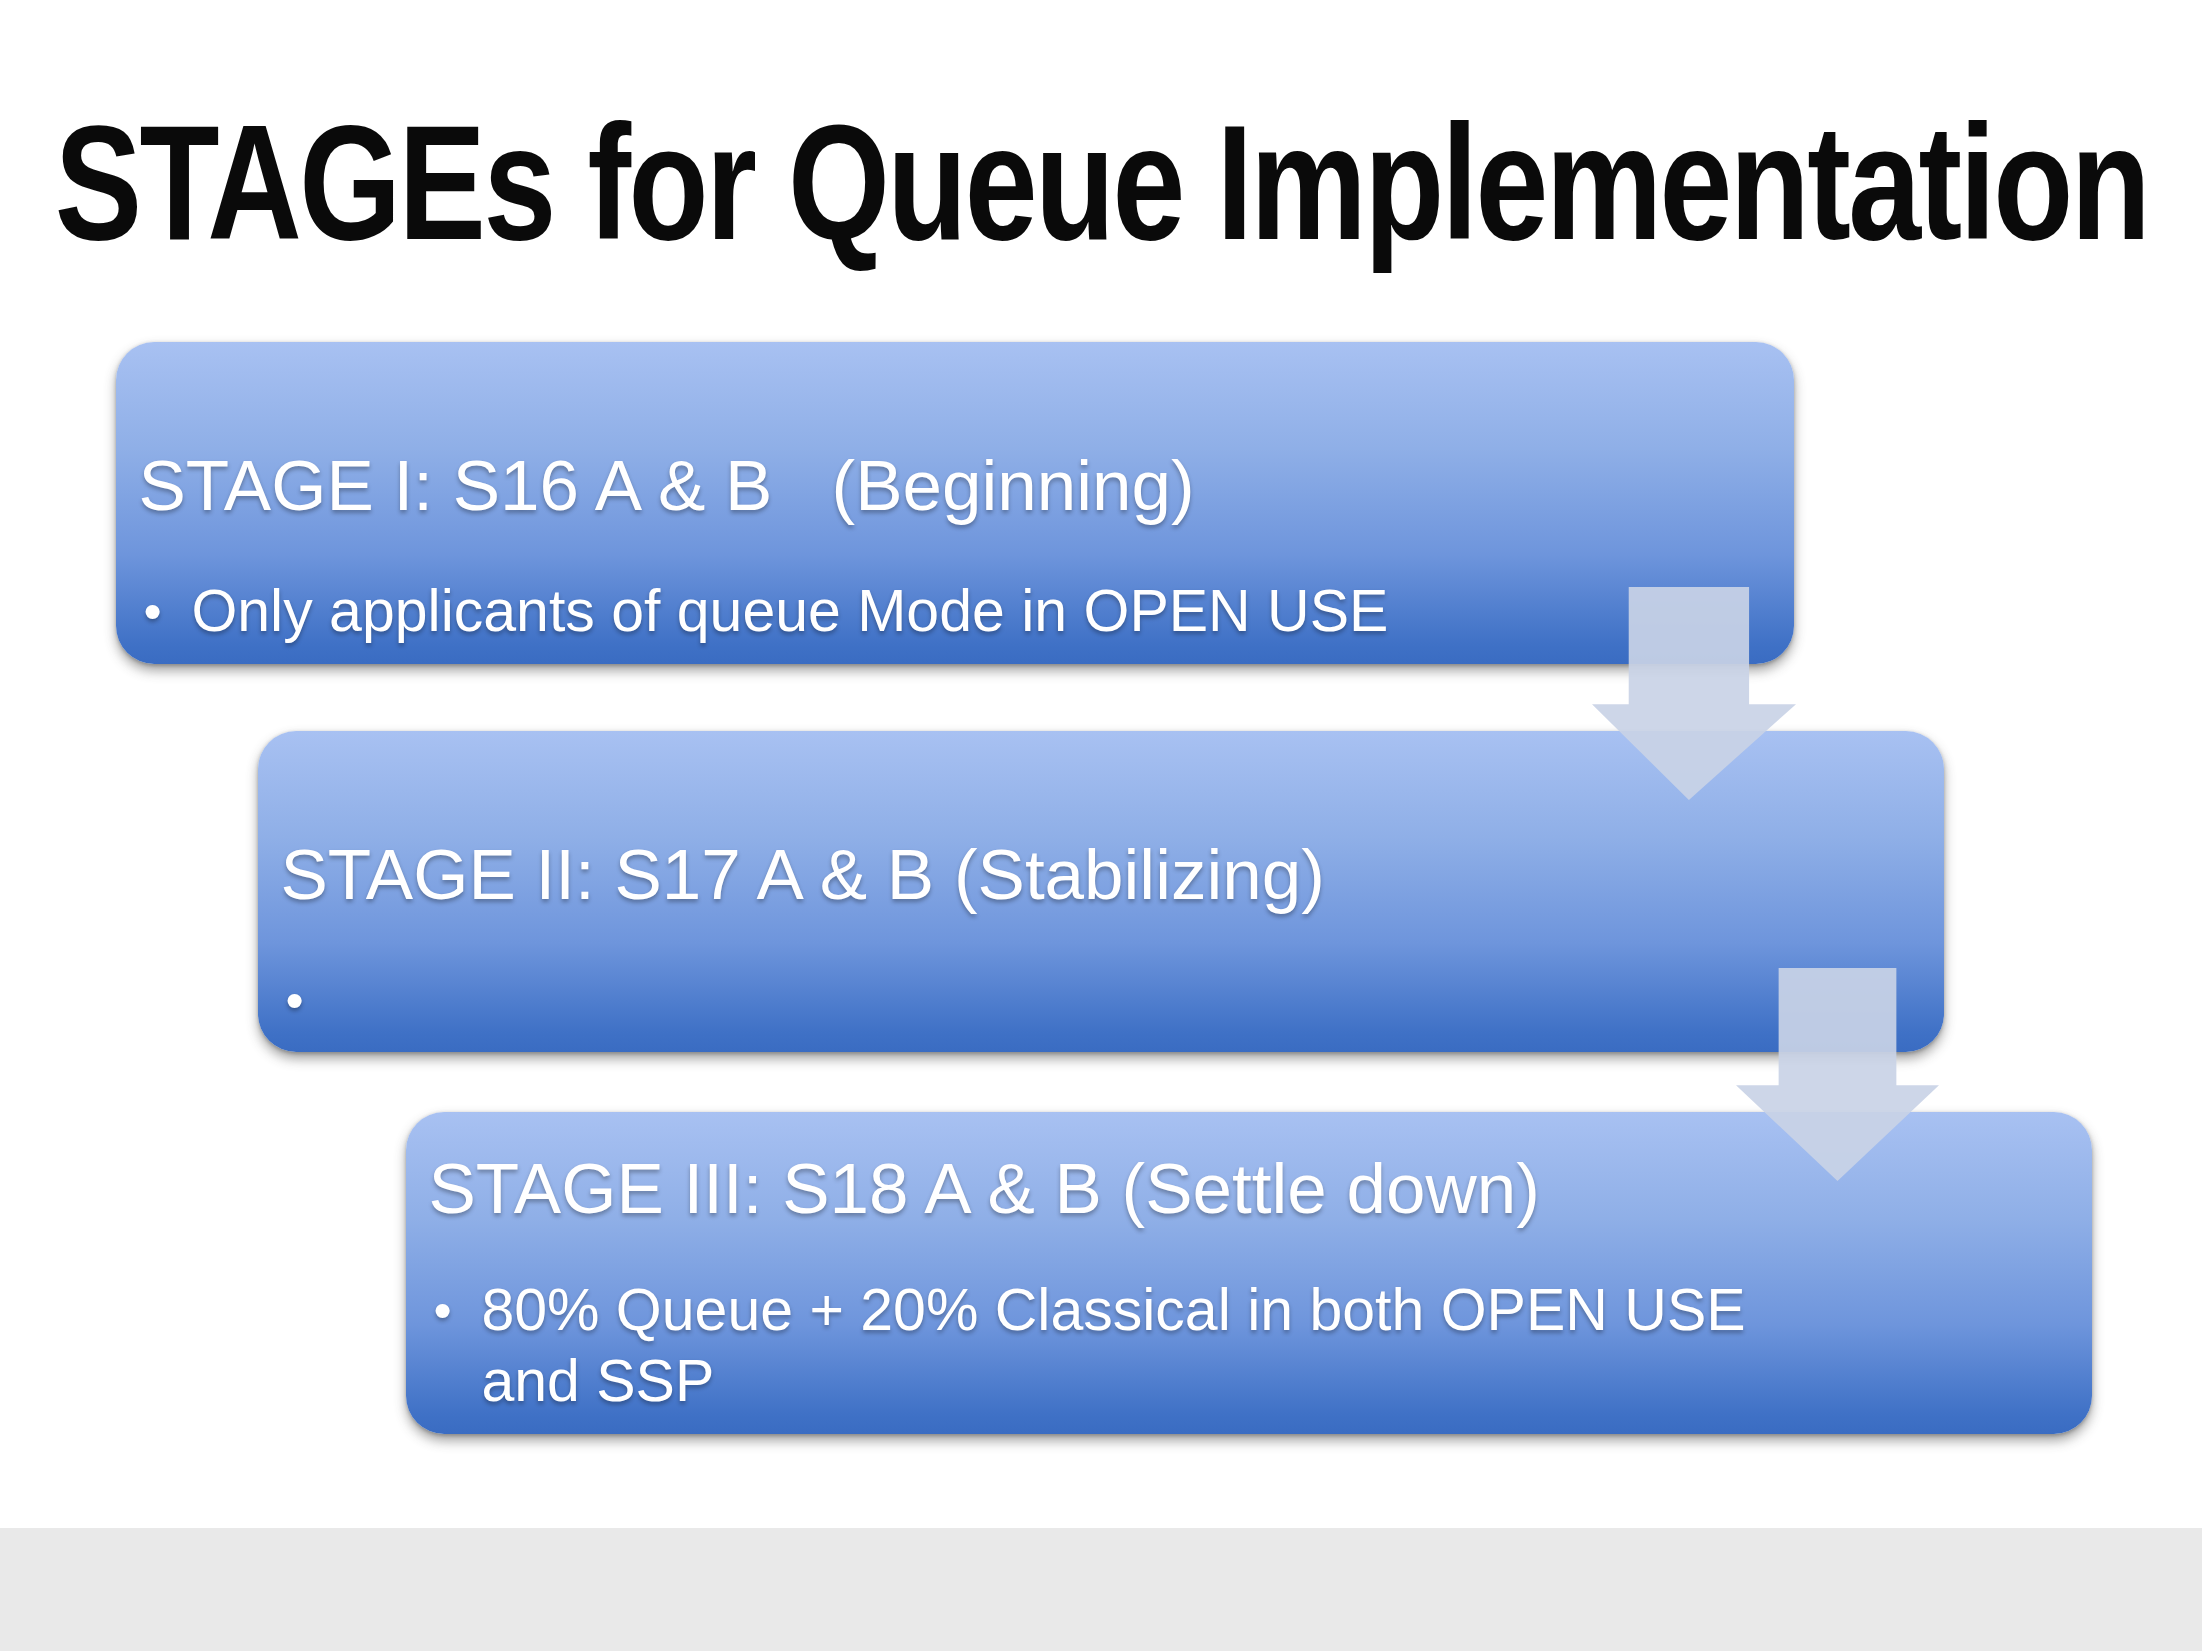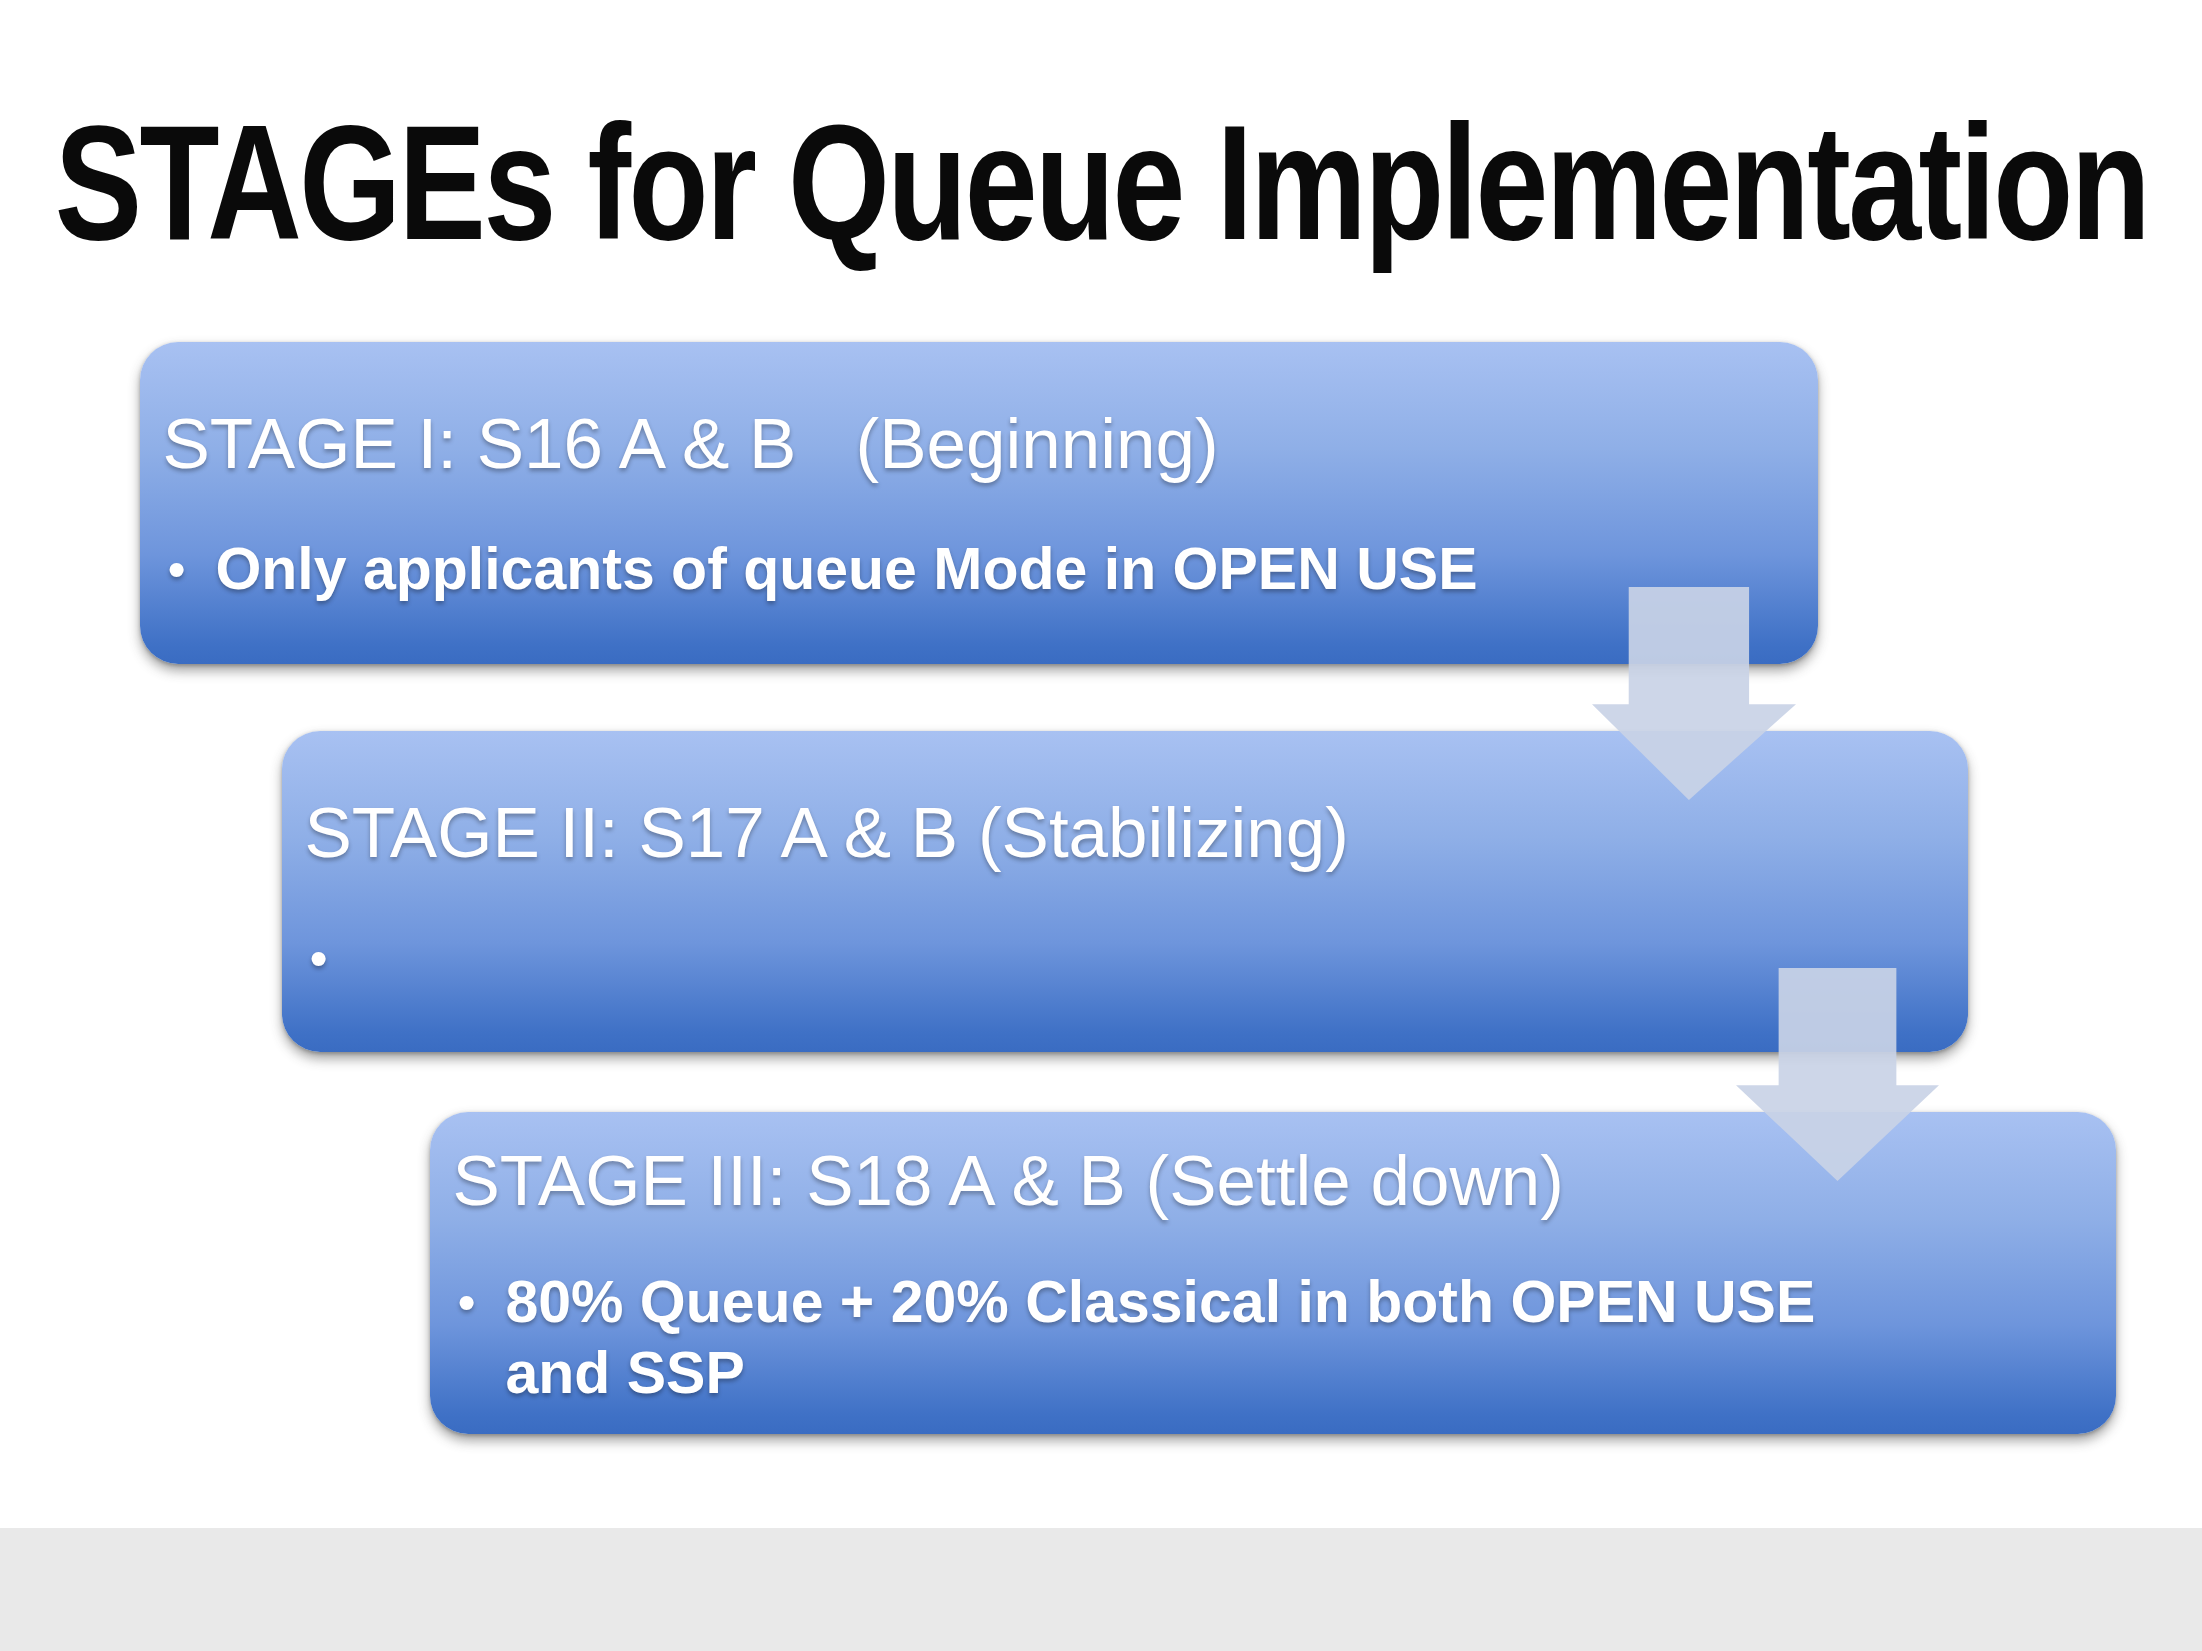--- a/index.html
+++ b/index.html
@@ -40,25 +40,24 @@
     background:linear-gradient(180deg,
       var(--box-gradient-top) 0%,
       var(--box-gradient-mid1) 33%,
       var(--box-gradient-mid2) 66%,
       var(--box-gradient-bottom) 94%,
       #3a6cc2 100%);
     box-shadow:0 6.9px 12px rgba(60,60,60,0.45), 0 1.7px 3.4px rgba(60,60,60,0.3);
     color:var(--box-text);
     display:flex;
     flex-direction:column;
-    justify-content:center;
+    justify-content:flex-end;
     row-gap:48px;
     padding:17px 60px 17px 22.4px;
     z-index:1;
-    margin-left:24px;
   }
   .box-1{left:116px;top:342px;width:1678px;height:322px;}
   .box-2{left:258px;top:731px;width:1686px;height:321px;}
   .box-3{left:406px;top:1112px;width:1686px;height:322px;gap:44px;}
   .stage-heading{
     font-size:71px;
     line-height:1.2;
     white-space:pre-wrap;
     text-shadow:0 2.6px 4.3px rgba(0,0,0,0.30);
   }
@@ -70,21 +69,20 @@
     text-shadow:0 2.6px 4.3px rgba(0,0,0,0.30);
   }
   .bullet-dot{
     flex:0 0 53px;
     padding-left:5.2px;
     font-size:52px;
     line-height:70px;
   }
   .bullet-text{
     white-space:pre-wrap;
-    font-weight:bold;
   }
   .flow-arrow{
     position:absolute;
     background:var(--arrow);
     opacity:0.92;
     z-index:2;
     filter:drop-shadow(0 5.2px 5.2px rgba(0,0,0,0.28));
   }
   .arrow-1{
     left:1592px;top:587px;width:204px;height:213px;

